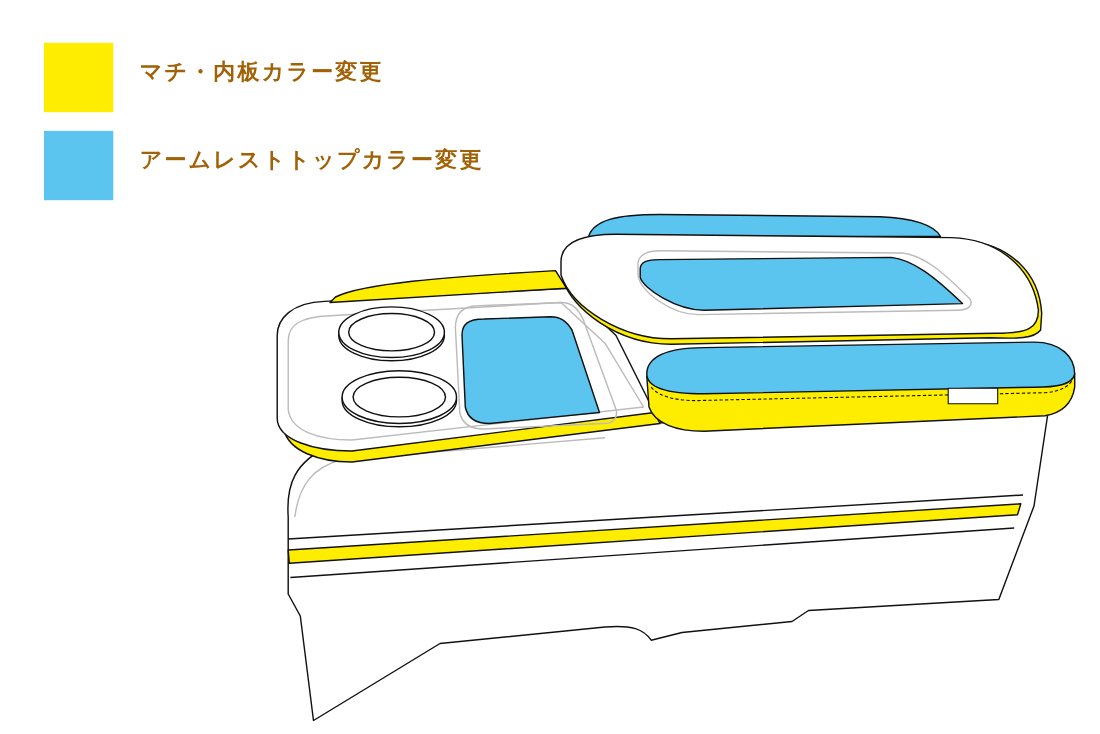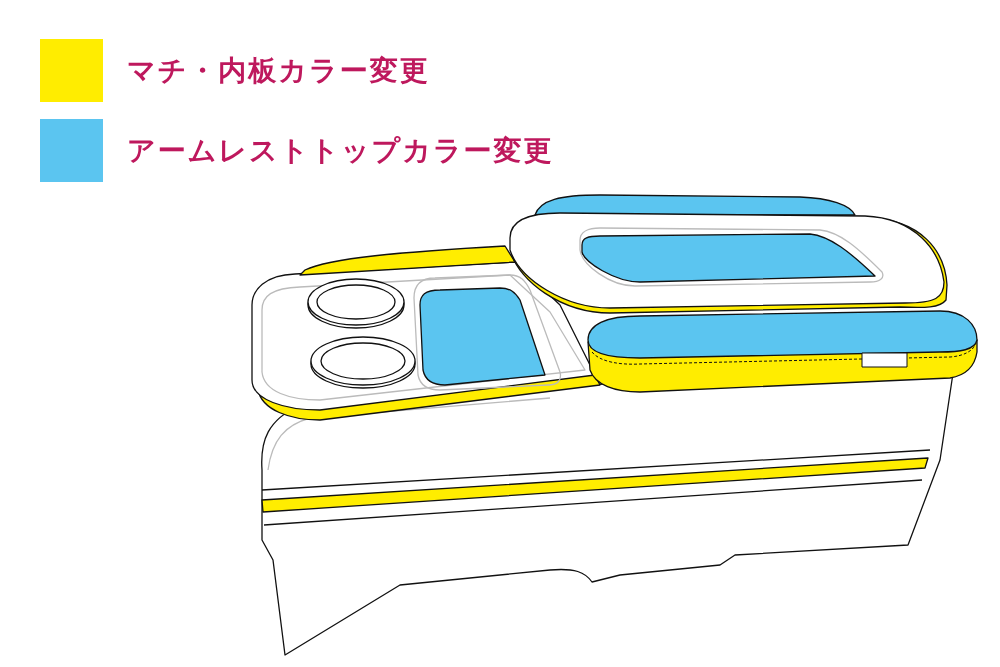--- a/index.html
+++ b/index.html
@@ -1,21 +1,21 @@
 <!DOCTYPE html>
 <html><head>
   <meta charset="utf-8">
   <style>
     html, body { margin: 0; padding: 0; background: #ffffff; }
     body { width: 1000px; height: 667px; position: relative; overflow: hidden;
            font-family: "DejaVu Serif", "Liberation Serif", serif; }
     .legend-item { position: absolute; left: 40px; display: flex; align-items: center; }
     .swatch { width: 63px; height: 63px; }
-    .legend-label { position: absolute; left: 87px; font-size: 28px; font-weight: bold;
-                    color: #be185d; white-space: nowrap; letter-spacing: 2px; }
+    .legend-label { position: absolute; left: 87px; font-size: 20px; font-weight: bold;
+                    color: #a16207; white-space: nowrap; letter-spacing: 2px; }
     #legend-1 { top: 39px; }
     #legend-2 { top: 119px; }
     #legend-1 .legend-label { top: 13px; }
     #legend-2 .legend-label { top: 13px; text-align: right; }
     svg#console { position: absolute; left: 0; top: 0; }
   </style>
 </head>
 <body>
 
 <div class="legend-item" id="legend-1">

